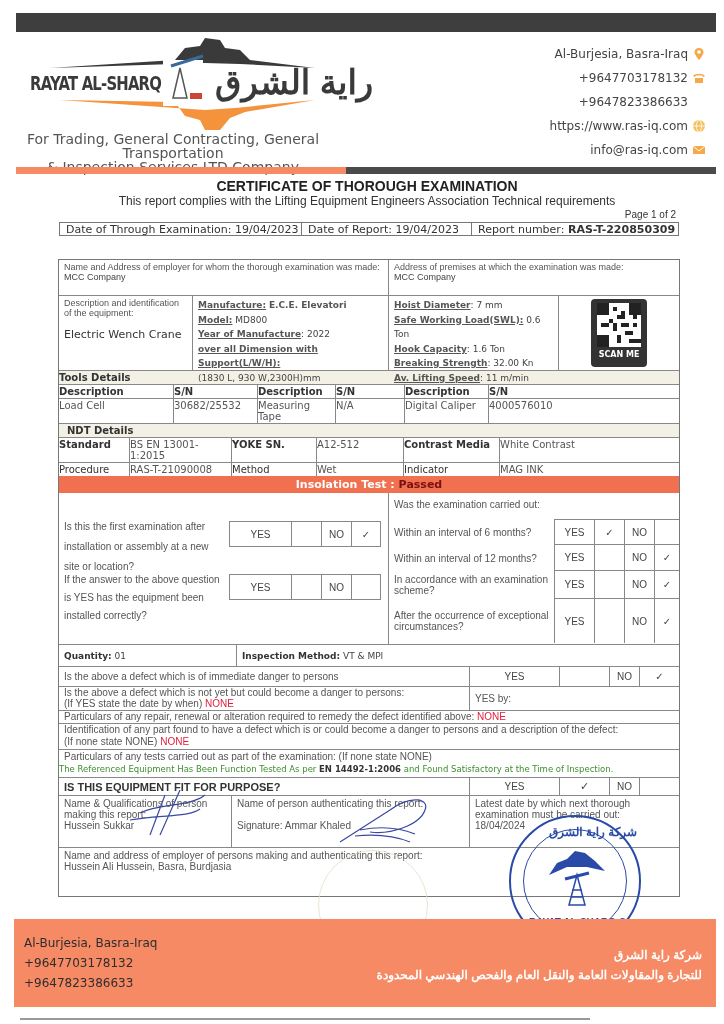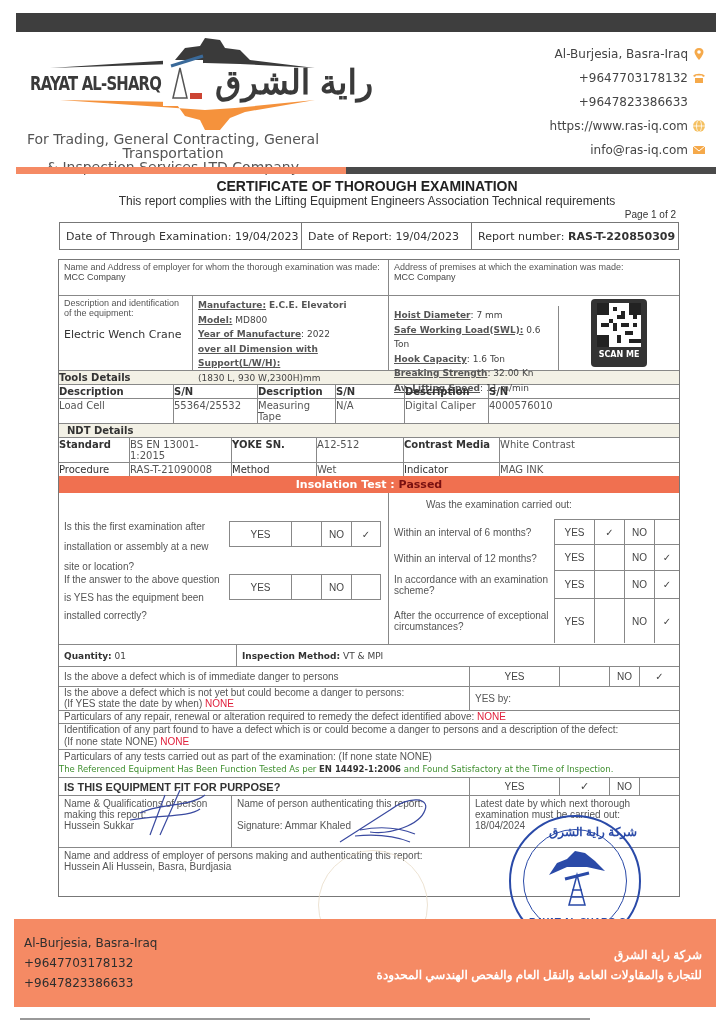--- a/index.html
+++ b/index.html
@@ -20,21 +20,21 @@
   .contact .ic { display: inline-block; width: 14px; height: 14px; }
 
   .divider { position: absolute; top: 167px; height: 7px; }
   .divider.orange { left: 16px; width: 330px; background: #f58a64; }
   .divider.dark { left: 346px; width: 370px; background: #4a4a4a; }
 
   .cert-title { position: absolute; left: 0; top: 178px; width: 734px; text-align: center; font-size: 14px; font-weight: bold; color: #222; }
   .cert-sub { position: absolute; left: 0; top: 194px; width: 734px; text-align: center; font-size: 12px; color: #333; }
   .page-num { position: absolute; right: 48px; top: 209px; font-size: 10px; color: #333; }
 
-  .info-row { position: absolute; left: 59px; top: 222px; width: 620px; height: 28px; border: 1px solid #777; display: flex; font-size: 11px; color: #333; }
+  .info-row { position: absolute; left: 59px; top: 222px; width: 620px; height: 14px; border: 1px solid #777; display: flex; font-size: 11px; color: #333; }
   .info-row > div { border-right: 1px solid #777; display: flex; align-items: center; padding-left: 6px; }
   .info-row > div:last-child { border-right: none; }
 
   .main { position: absolute; left: 58px; top: 259px; width: 622px; border: 1px solid #777; font-size: 9px; color: #444; }
   .r { display: flex; border-bottom: 1px solid #888; }
   .c { border-right: 1px solid #888; }
   .c:last-child { border-right: none; }
   .lbl { color: #555; }
   .val { color: #444; }
   .cal { font-family: "DejaVu Sans", sans-serif; }
@@ -156,21 +156,21 @@
       <div class="lbl">Description and identification of the equipment:</div>
       <div class="cal" style="font-size:11px;margin-top:10px;color:#333;">Electric Wench Crane</div>
     </div>
     <div class="c cal" style="width:196px;padding:2px 5px;line-height:14.5px;">
       <div><span class="u">Manufacture:</span> <b style="color:#555">E.C.E. Elevatori</b></div>
       <div><span class="u">Model:</span> <span>MD800</span></div>
       <div><span class="u">Year of Manufacture</span>: <span>2022</span></div>
       <div><span class="u">over all Dimension with Support(L/W/H):</span></div>
       <div>(1830 L, 930 W,2300H)mm</div>
     </div>
-    <div class="c cal" style="width:170px;padding:2px 5px;line-height:14.5px;margin-top:10px;">
+    <div class="c cal" style="width:170px;padding:2px 5px;line-height:14.5px;">
       <div><span class="u">Hoist Diameter</span>: <span>7 mm</span></div>
       <div><span class="u">Safe Working Load(SWL):</span> <span>0.6 Ton</span></div>
       <div><span class="u">Hook Capacity</span>: <span>1.6 Ton</span></div>
       <div><span class="u">Breaking Strength</span>: <span>32.00 Kn</span></div>
       <div><span class="u">Av. Lifting Speed</span>: <span>11 m/min</span></div>
     </div>
     <div class="c" style="flex:1;display:flex;align-items:center;justify-content:center;">
       <div style="width:56px;height:68px;background:#333;border-radius:4px;padding:4px;display:flex;flex-direction:column;align-items:center;">
         <svg width="44" height="44" viewBox="0 0 11 11" style="background:#fff">
           <rect x="0" y="0" width="3" height="3" fill="#222"></rect>
@@ -198,21 +198,21 @@
   <div class="r grid6 cal" style="grid-template-columns:115px 84px 78px 69px 84px 1fr;font-weight:bold;color:#333;">
     <div>Description</div>
     <div>S/N</div>
     <div>Description</div>
     <div>S/N</div>
     <div>Description</div>
     <div>S/N</div>
   </div>
   <div class="r grid6 cal" style="grid-template-columns:115px 84px 78px 69px 84px 1fr;color:#555;">
     <div>Load Cell</div>
-    <div>55364/25532</div>
+    <div>30682/25532</div>
     <div>Measuring Tape</div>
     <div>N/A</div>
     <div>Digital Caliper</div>
     <div>4000576010</div>
   </div>
 
   <div class="r shade cal" style="padding:1px 8px;">NDT Details</div>
   <div class="r grid6 cal" style="grid-template-columns:71px 102px 85px 87px 96px 1fr;">
     <div style="font-weight:bold;color:#333">Standard</div>
     <div style="color:#555">BS EN 13001-1:2015</div>
@@ -246,21 +246,21 @@
       </div>
       <div style="position:absolute;left:5px;top:78px;width:160px;line-height:18px;font-size:10px;color:#555;">If the answer to the above question is YES has the equipment been installed correctly?</div>
       <div class="yn" style="position:absolute;left:170px;top:81px;width:152px;">
         <div style="width:62px">YES</div>
         <div style="width:30px"></div>
         <div style="width:30px">NO</div>
         <div style="flex:1"></div>
       </div>
     </div>
     <div class="c" style="flex:1;position:relative;">
-      <div style="position:absolute;left:5px;top:6px;font-size:10px;color:#555;margin-left:32px;">Was the examination carried out:</div>
+      <div style="position:absolute;left:5px;top:6px;font-size:10px;color:#555;">Was the examination carried out:</div>
       <div style="position:absolute;left:0;top:26px;width:100%;">
         <div style="display:flex;height:26px;">
           <div style="width:165px;padding-left:5px;display:flex;align-items:center;font-size:10px;color:#555;">Within an interval of 6 months?</div>
           <div class="yn" style="flex:1;border-right:none;">
             <div style="width:40px">YES</div>
             <div style="width:30px">✓</div>
             <div style="width:30px">NO</div>
             <div style="flex:1"></div>
           </div>
         </div>

